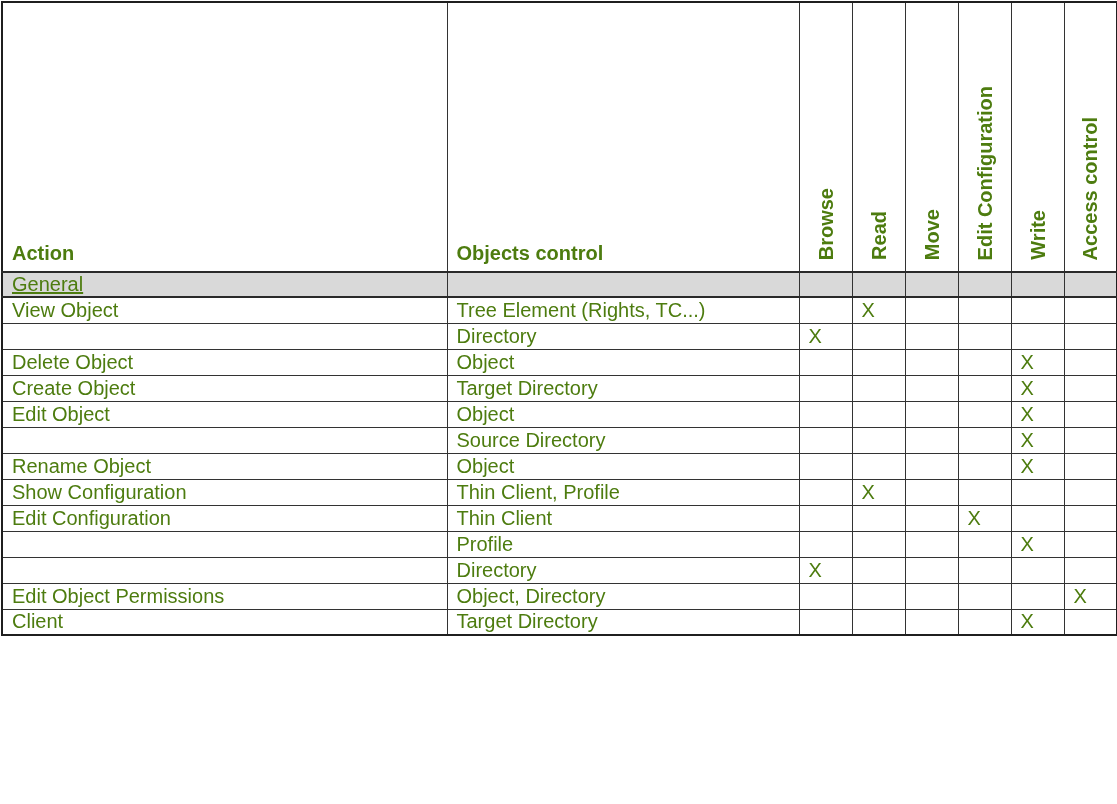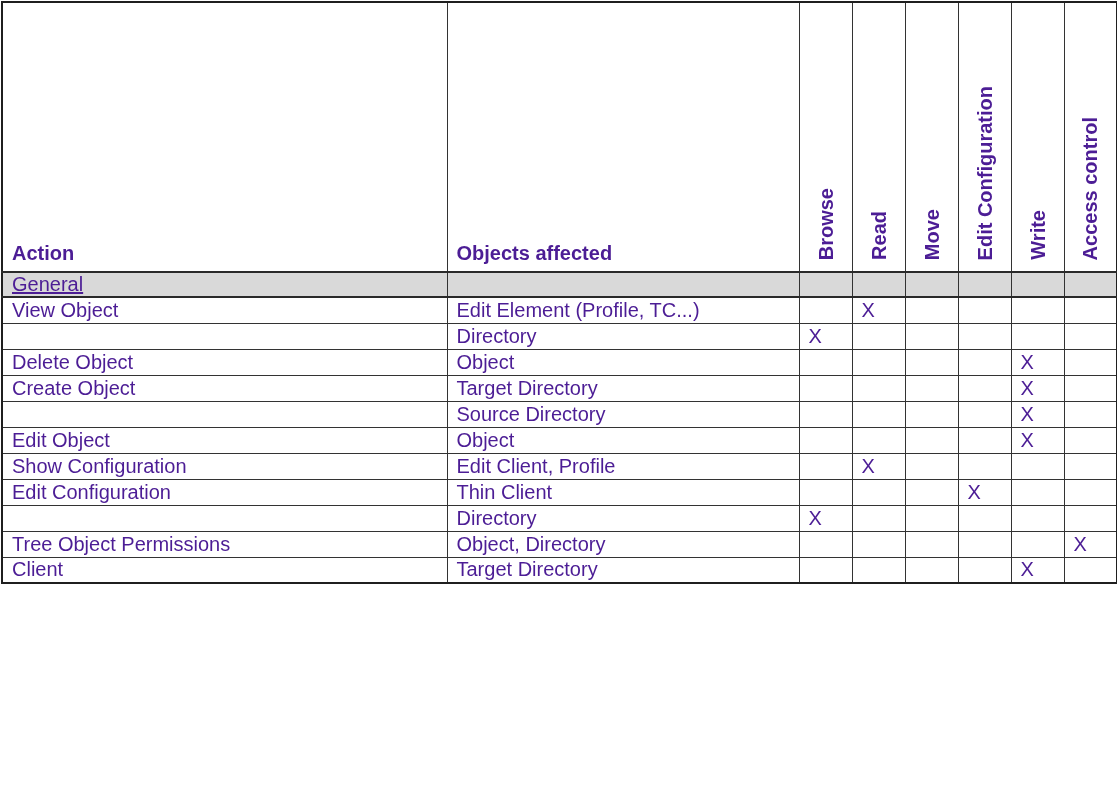--- a/index.html
+++ b/index.html
@@ -13,21 +13,21 @@
     color: #111111;
   }
   table.perm-table {
     position: absolute;
     left: 1px;
     top: 1px;
     border-collapse: collapse;
     table-layout: fixed;
     width: 1115px;
     font-size: 20px;
-    color: #4c1d95;
+    color: #4d7c0f;
   }
   .perm-table td, .perm-table th {
     border: 1px solid #333333;
     padding: 0 4px 0 9px;
     text-align: left;
     vertical-align: middle;
     overflow: hidden;
     white-space: nowrap;
     font-weight: normal;
   }
@@ -76,21 +76,21 @@
       <col style="width:53px">
         <col style="width:53px">
         <col style="width:53px">
       <col style="width:53px">
         <col style="width:53px">
         <col style="width:53px">
     </colgroup>
     <thead>
       <tr class="header-row">
         <th>Action</th>
-        <th>Objects affected</th>
+        <th>Objects control</th>
         <th class="vert-h">
           <span class="vtext">Browse</span>
         </th>
         <th class="vert-h">
           <span class="vtext">Read</span>
         </th>
         <th class="vert-h">
           <span class="vtext">Move</span>
         </th>
         <th class="vert-h">
@@ -112,21 +112,21 @@
         <td></td>
         <td></td>
         <td></td>
         <td></td>
         <td></td>
         <td></td>
         <td></td>
       </tr>
     <tr class="data-row">
           <td>View Object</td>
-          <td>Edit Element (Profile, TC...)</td>
+          <td>Tree Element (Rights, TC...)</td>
           <td class="mark-cell"></td>
           <td class="mark-cell">X</td>
           <td class="mark-cell"></td>
           <td class="mark-cell"></td>
           <td class="mark-cell"></td>
           <td class="mark-cell"></td>
         </tr>
         <tr class="data-row">
           <td></td>
           <td>Directory</td>
@@ -151,71 +151,91 @@
           <td>Create Object</td>
           <td>Target Directory</td>
           <td class="mark-cell"></td>
           <td class="mark-cell"></td>
           <td class="mark-cell"></td>
           <td class="mark-cell"></td>
           <td class="mark-cell">X</td>
           <td class="mark-cell"></td>
         </tr>
         <tr class="data-row">
-          <td></td>
-          <td>Source Directory</td>
-          <td class="mark-cell"></td>
-          <td class="mark-cell"></td>
-          <td class="mark-cell"></td>
-          <td class="mark-cell"></td>
-          <td class="mark-cell">X</td>
-          <td class="mark-cell"></td>
-        </tr>
-        <tr class="data-row">
           <td>Edit Object</td>
           <td>Object</td>
           <td class="mark-cell"></td>
           <td class="mark-cell"></td>
           <td class="mark-cell"></td>
           <td class="mark-cell"></td>
           <td class="mark-cell">X</td>
           <td class="mark-cell"></td>
         </tr>
         <tr class="data-row">
+          <td></td>
+          <td>Source Directory</td>
+          <td class="mark-cell"></td>
+          <td class="mark-cell"></td>
+          <td class="mark-cell"></td>
+          <td class="mark-cell"></td>
+          <td class="mark-cell">X</td>
+          <td class="mark-cell"></td>
+        </tr>
+        <tr class="data-row">
+          <td>Rename Object</td>
+          <td>Object</td>
+          <td class="mark-cell"></td>
+          <td class="mark-cell"></td>
+          <td class="mark-cell"></td>
+          <td class="mark-cell"></td>
+          <td class="mark-cell">X</td>
+          <td class="mark-cell"></td>
+        </tr>
+        <tr class="data-row">
           <td>Show Configuration</td>
-          <td>Edit Client, Profile</td>
+          <td>Thin Client, Profile</td>
           <td class="mark-cell"></td>
           <td class="mark-cell">X</td>
           <td class="mark-cell"></td>
           <td class="mark-cell"></td>
           <td class="mark-cell"></td>
           <td class="mark-cell"></td>
         </tr>
         <tr class="data-row">
           <td>Edit Configuration</td>
           <td>Thin Client</td>
           <td class="mark-cell"></td>
           <td class="mark-cell"></td>
           <td class="mark-cell"></td>
           <td class="mark-cell">X</td>
           <td class="mark-cell"></td>
           <td class="mark-cell"></td>
         </tr>
         <tr class="data-row">
           <td></td>
+          <td>Profile</td>
+          <td class="mark-cell"></td>
+          <td class="mark-cell"></td>
+          <td class="mark-cell"></td>
+          <td class="mark-cell"></td>
+          <td class="mark-cell">X</td>
+          <td class="mark-cell"></td>
+        </tr>
+        <tr class="data-row">
+          <td></td>
           <td>Directory</td>
           <td class="mark-cell">X</td>
           <td class="mark-cell"></td>
           <td class="mark-cell"></td>
           <td class="mark-cell"></td>
           <td class="mark-cell"></td>
           <td class="mark-cell"></td>
         </tr>
         <tr class="data-row">
-          <td>Tree Object Permissions</td>
+          <td>Edit Object Permissions</td>
           <td>Object, Directory</td>
           <td class="mark-cell"></td>
           <td class="mark-cell"></td>
           <td class="mark-cell"></td>
           <td class="mark-cell"></td>
           <td class="mark-cell"></td>
           <td class="mark-cell">X</td>
         </tr>
         <tr class="data-row">
           <td>Client</td>

